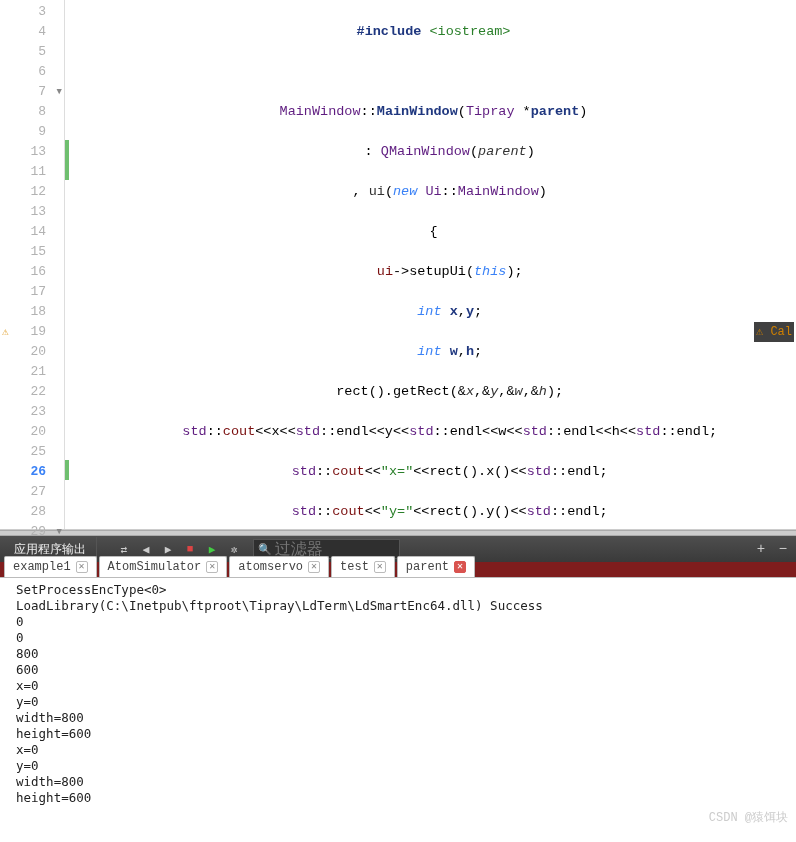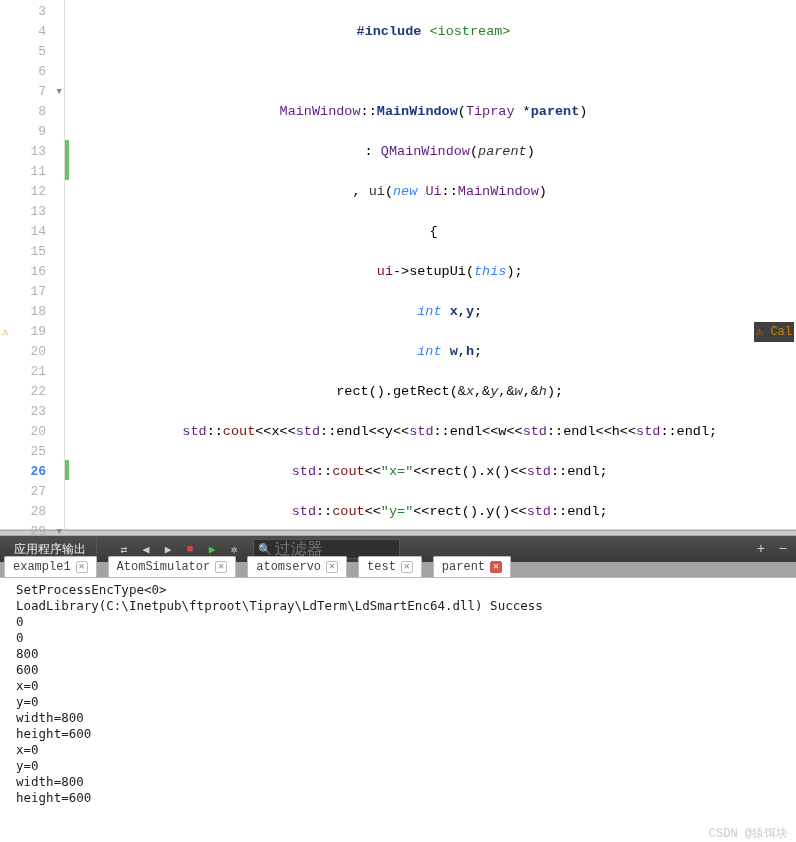--- a/index.html
+++ b/index.html
@@ -33,27 +33,27 @@
 .panel-title { color: #eee; font-size: 12px; padding: 4px 10px; border-right: 1px solid #555; }
 .tb-spacer { flex: 0 0 10px; }
 .tb-icon { width: 18px; height: 18px; display: flex; align-items: center; justify-content: center; color: #ccc; font-size: 11px; cursor: pointer; }
 .tb-icon.stop { color: #d44; }
 .tb-icon.run { color: #4c4; }
 .filter-wrap { display: flex; align-items: center; background: #2f2f2f; border: 1px solid #555; height: 20px; padding: 0 4px; margin-left: 6px; }
 .filter-wrap .mag { color: #aaa; font-size: 11px; margin-right: 3px; }
 .filter-input { background: transparent; border: none; color: #ccc; font-size: 16px; width: 120px; outline: none; }
 .tb-right { margin-left: auto; display: flex; gap: 4px; }
 .tb-btn { color: #ccc; font-size: 14px; width: 18px; text-align: center; cursor: pointer; }
-.tabs { height: 16px; background: #a3a3a3; border-bottom: 1px solid #bbb; display: flex; align-items: flex-end; padding-left: 4px; gap: 11px; }
+.tabs { height: 16px; background: #7f1d1d; border-bottom: 1px solid #bbb; display: flex; align-items: flex-end; padding-left: 4px; gap: 2px; }
 .tab { background: #fff; border: 1px solid #bbb; border-bottom: none; padding: 3px 8px; font-size: 12px; color: #444; display: flex; align-items: center; gap: 5px; border-radius: 2px 2px 0 0; cursor: pointer; }
 .tab.active { background: #fff; font-weight: normal; }
 .tab .close { font-size: 10px; color: #888; border: 1px solid #bbb; border-radius: 2px; width: 12px; height: 12px; display: flex; align-items: center; justify-content: center; line-height: 1; }
 .tab.active .close { background: #d9534f; color: #fff; border-color: #d9534f; }
 .output { flex: 1; padding: 4px 16px; font-family: Consolas, monospace; font-size: 12.5px; color: #222; line-height: 16px; white-space: pre; overflow: hidden; }
-.watermark { position: absolute; right: 8px; bottom: 0; color: #ccc; font-size: 12px; }
+.watermark { position: absolute; right: 8px; bottom: 16px; color: #ccc; font-size: 12px; }
 </style>
 </head>
 <body>
 
 <div class="editor">
   <div class="gutter" id="gutter">
       <div class="gutter-row">
         <span class="linenum">3</span>
       </div>
       <div class="gutter-row">

